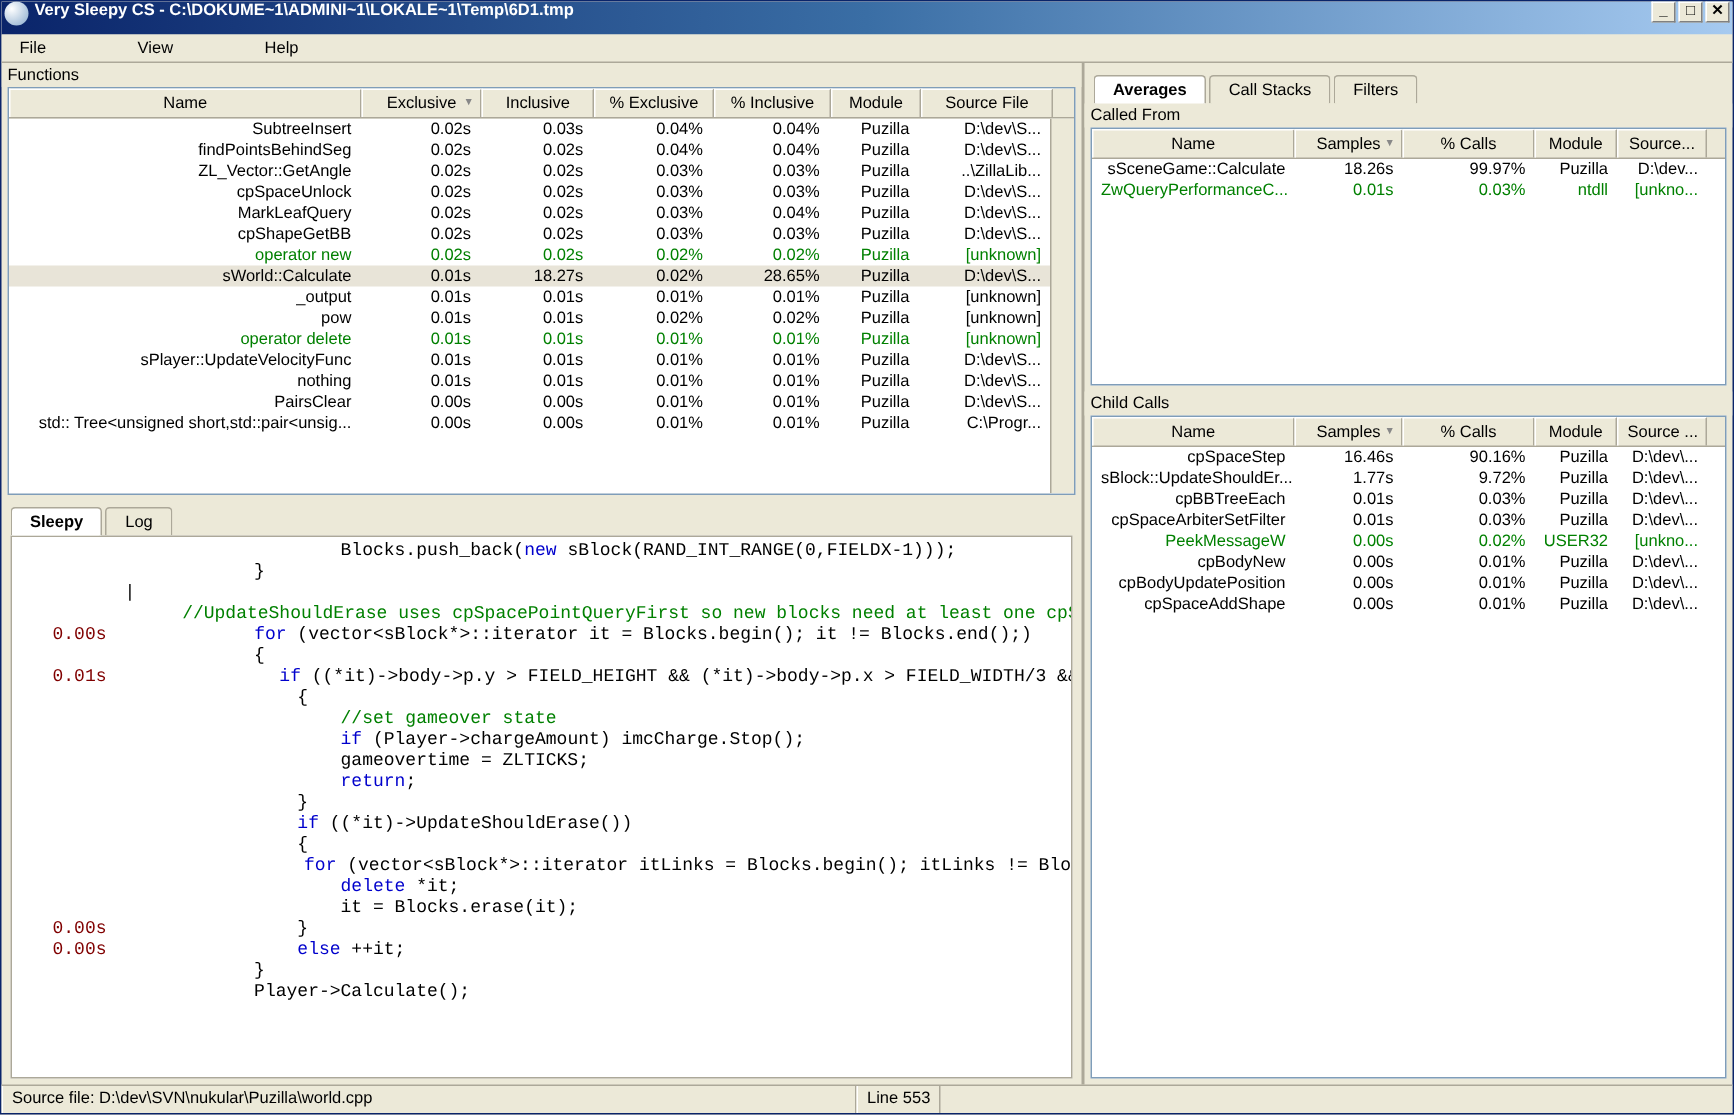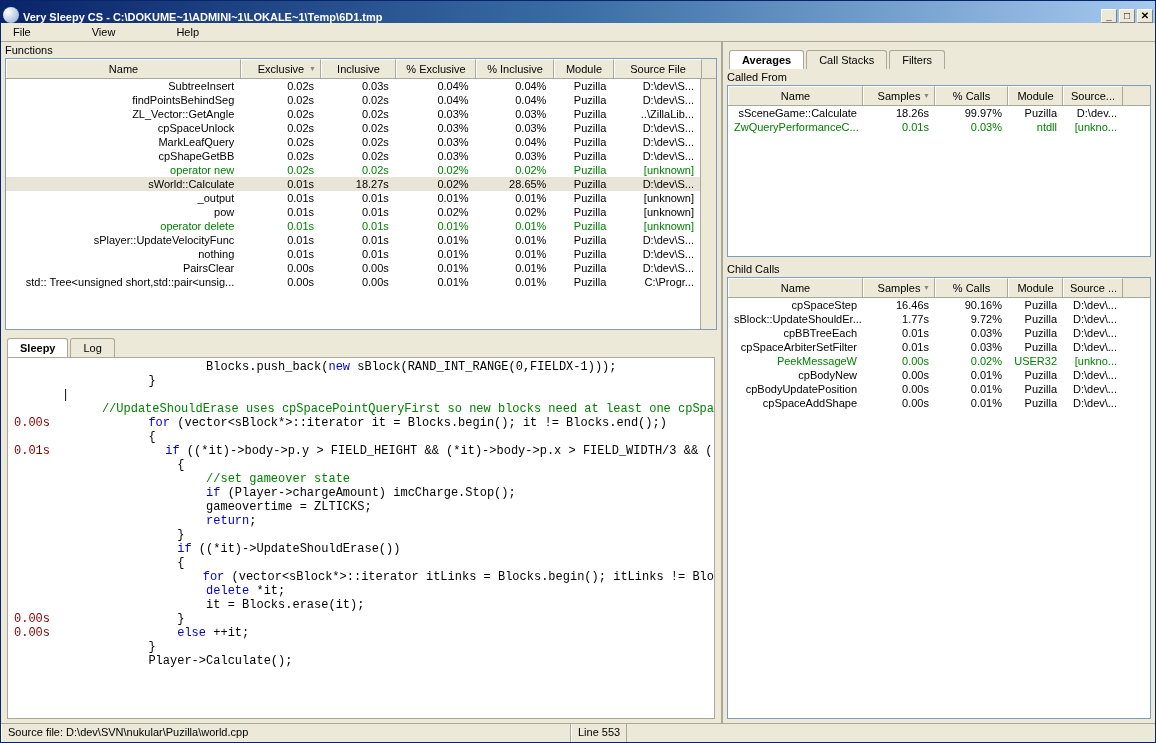--- a/index.html
+++ b/index.html
@@ -10,21 +10,21 @@
   color: #000;
   width: 1156px;
   height: 743px;
   overflow: hidden;
   border: 1px solid #0a246a;
 }
 .titlebar {
   height: 22px;
   background: linear-gradient(to right, #0a246a 0%, #3a6ea5 50%, #a6caf0 100%);
   display: flex;
-  align-items: flex-end;
+  align-items: flex-start;
   padding: 0 2px;
   color: #fff;
   font-weight: bold;
 }
 .titlebar .icon {
   width: 16px; height: 16px;
   background: radial-gradient(circle at 30% 30%, #fff, #88aacc);
   border-radius: 50%;
   margin-right: 4px;
 }
@@ -106,21 +106,21 @@
 .lv-row.green { color: #008000; }
 .scroll-v {
   width: 16px;
   background: #ece9d8;
   border-left: 1px solid #aca899;
 }
 
 
 .fc1{width:235px}.fc2{width:80px}.fc3{width:75px}.fc4{width:80px}.fc5{width:78px}.fc6{width:60px}.fc7{width:88px}
 
-.cc1{width:135px}.cc2{width:72px}.cc3{width:73px}.cc4{width:55px}.cc5{width:60px}
+.cc1{width:135px}.cc2{width:72px}.cc3{width:88px}.cc4{width:55px}.cc5{width:60px}
 
 .tabs {
   display: flex;
   align-items: flex-end;
   padding: 4px 6px 0 6px;
   gap: 2px;
 }
 .tab {
   padding: 3px 12px;
   border: 1px solid #aca899;
@@ -145,21 +145,21 @@
 }
 .src-view {
   font-family: "Courier New", monospace;
   font-size: 12px;
   white-space: pre;
   overflow: auto;
   height: 100%;
   padding: 2px 0;
   line-height: 14px;
 }
-.src-line { display: flex; }
+.src-line { display: flex; margin-left: 21px; }
 .src-gutter { width: 54px; color: #800000; padding-left: 6px; }
 .src-code { flex: 1; }
 .kw { color: #0000cc; }
 .cm { color: #008000; }
 .statusbar {
   height: 19px;
   display: flex;
   border-top: 1px solid #aca899;
   background: #ece9d8;
 }

